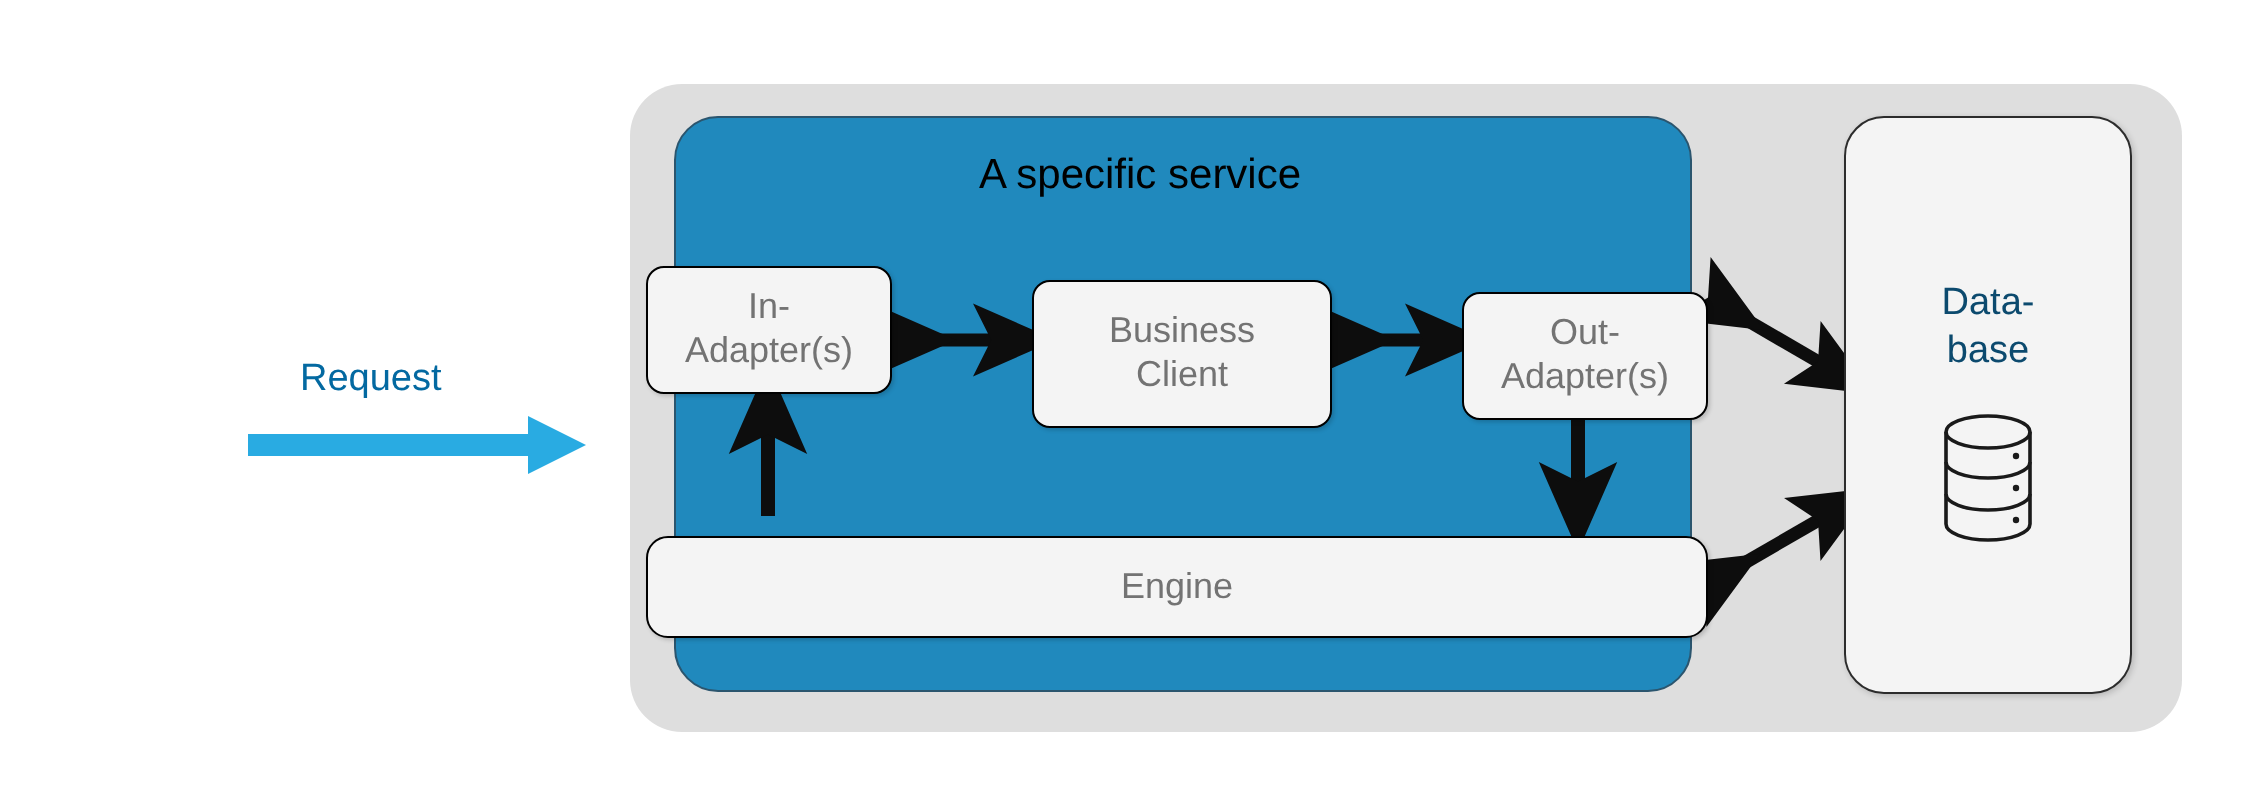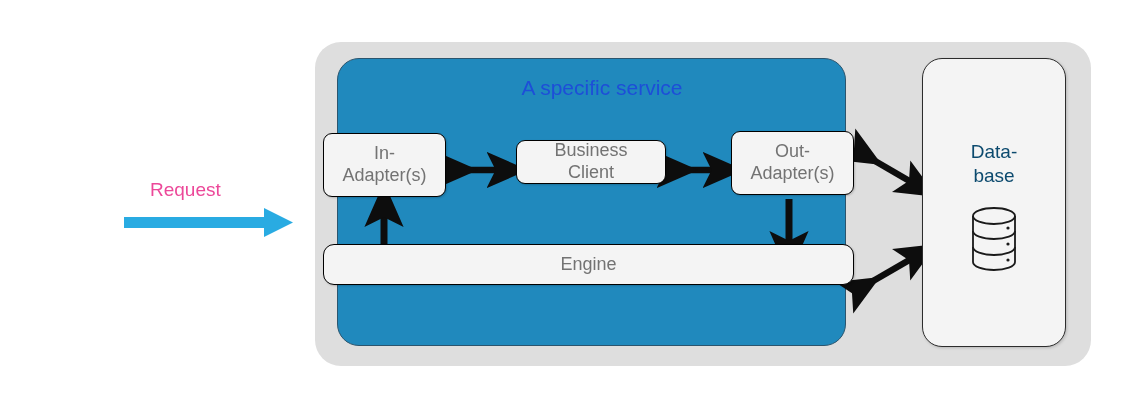--- a/index.html
+++ b/index.html
@@ -28,21 +28,21 @@
     font-size: 19px;
     color: #121212;
     letter-spacing: 0.1px;
   }
 
   
   #request-label {
     left: 150px; top: 179px; width: 130px;
     text-align: left;
     font-size: 19px;
-    color: #ec4899;
+    color: #0369a1;
   }
   #request-arrow { left: 118px; top: 203px; width: 180px; height: 40px; }
 
   
   #service-container {
     left: 315px; top: 42px;
     width: 776px; height: 324px;
     background: #dedede;
     border-radius: 26px;
   }
@@ -54,44 +54,43 @@
     background: #2089bd;
     border: 1px solid #2b556e;
     border-radius: 22px;
     box-sizing: border-box;
   }
   #service-title {
     left: 337px; top: 76px;
     width: 466px;
     text-align: center;
     font-size: 21px;
-    color: #1d4ed8;
-    padding-left: 32px;
+    color: #000000;
   }
 
   
   .node-box {
     background: #f4f4f4;
     border: 1px solid #000000;
     border-radius: 9px;
     box-sizing: border-box;
     display: flex;
     align-items: center;
     justify-content: center;
     text-align: center;
     font-size: 18px;
     line-height: 1.22;
     color: #737373;
     box-shadow: 1px 1px 2px rgba(0,0,0,0.18);
   }
   #in-adapter  { left: 323px; top: 133px; width: 123px; height: 64px; }
-  #business-logic { left: 516px; top: 140px; width: 150px; height: 44px; }
-  #out-adapter { left: 731px; top: 131px; width: 123px; height: 64px; }
+  #business-logic { left: 516px; top: 140px; width: 150px; height: 74px; }
+  #out-adapter { left: 731px; top: 146px; width: 123px; height: 64px; }
   #engine {
-    left: 323px; top: 244px; width: 531px; height: 41px;
+    left: 323px; top: 268px; width: 531px; height: 51px;
     border-radius: 11px;
   }
 
   
   #database-box {
     left: 922px; top: 58px;
     width: 144px; height: 289px;
     background: #f4f4f4;
     border: 1px solid #2c2c2c;
     border-radius: 20px;

